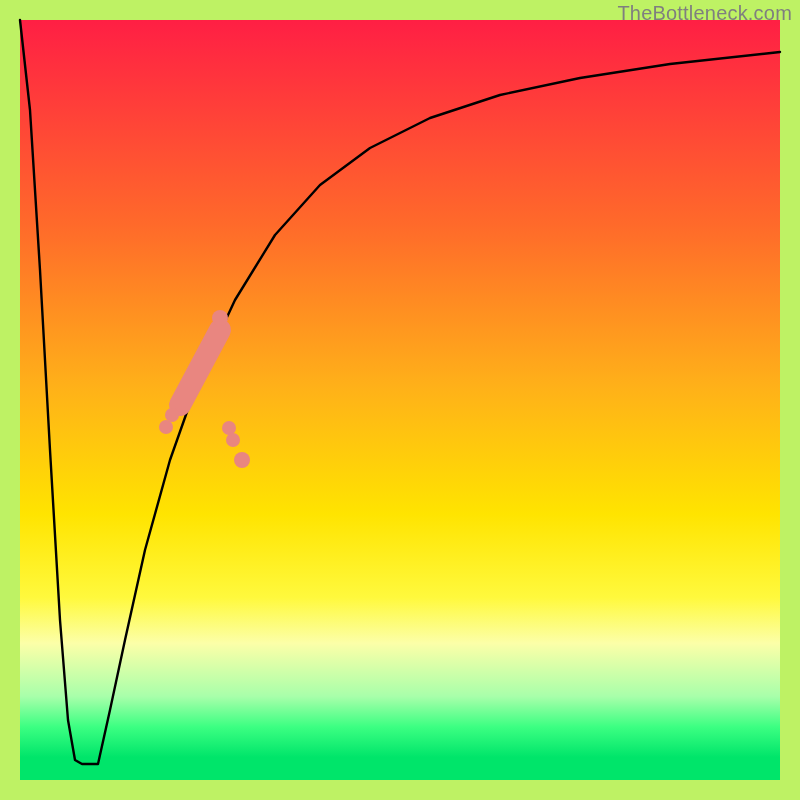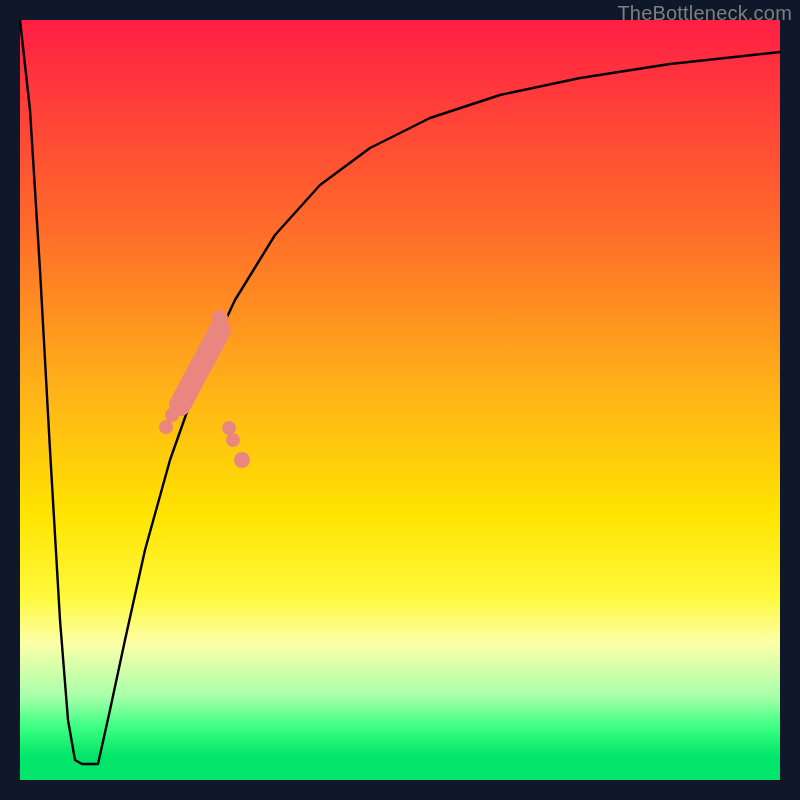--- a/index.html
+++ b/index.html
@@ -7,21 +7,21 @@
     padding: 0;
     width: 800px;
     height: 800px;
     background: #fff;
     overflow: hidden;
   }
   .chart {
     position: relative;
     width: 800px;
     height: 800px;
-    background: #0f172a;
+    background: #bef264;
   }
   .plot-area {
     position: absolute;
     left: 20px;
     top: 20px;
     width: 760px;
     height: 760px;
     background: linear-gradient(
       to bottom,
       #ff1f44 0%,

